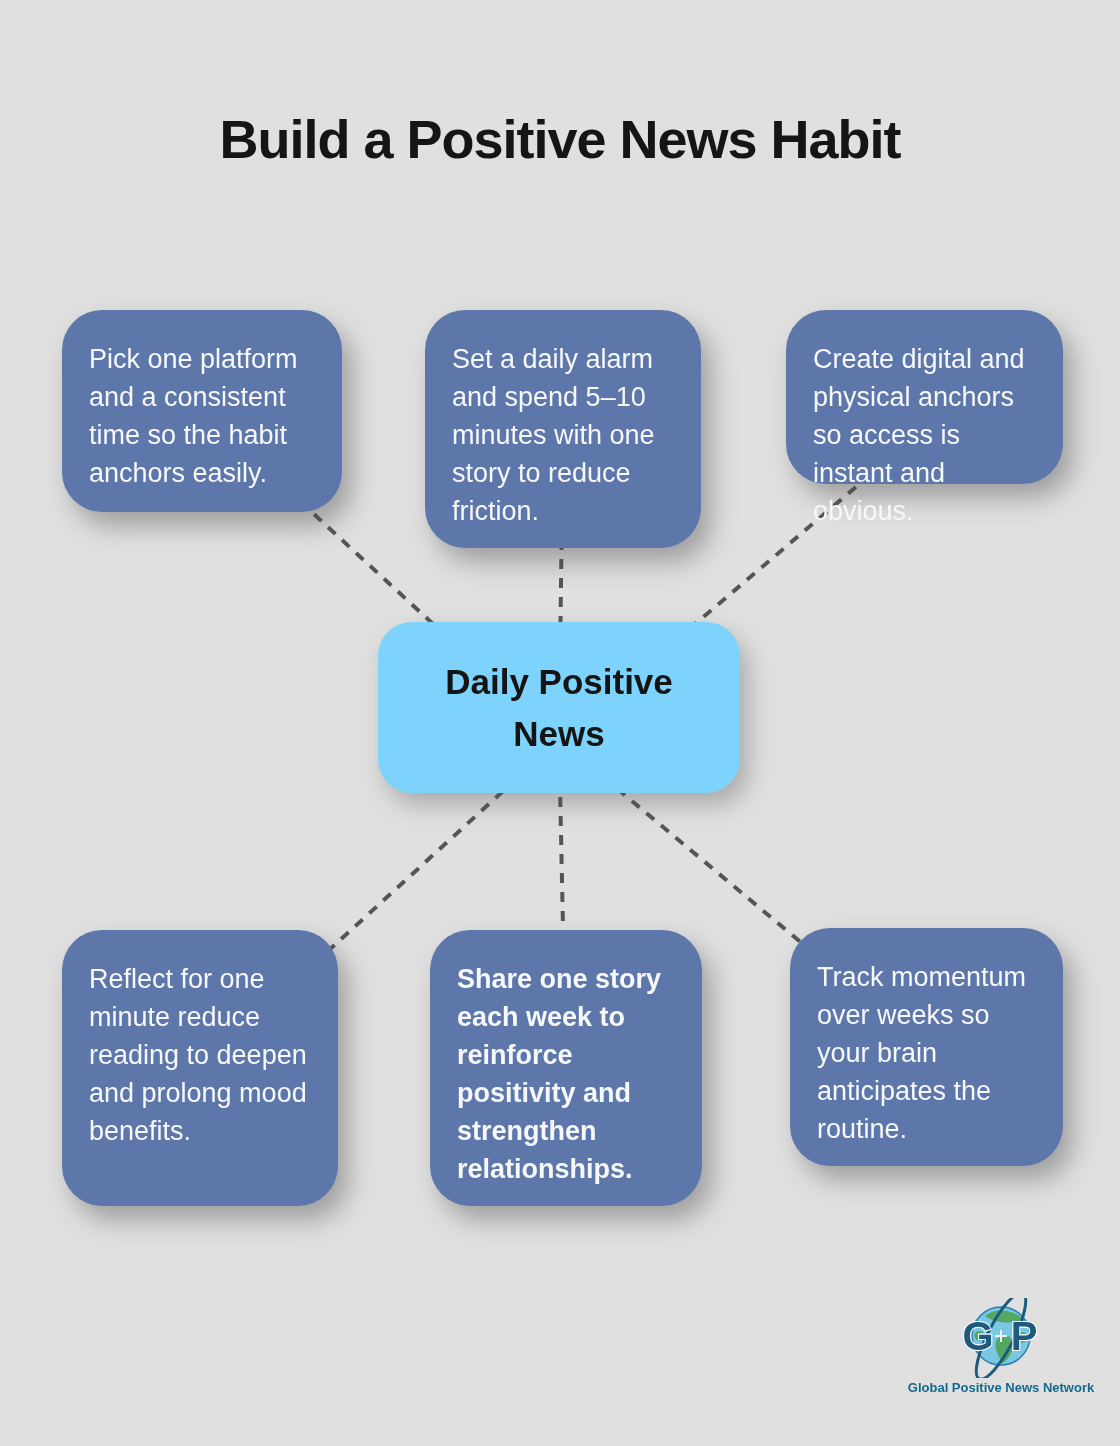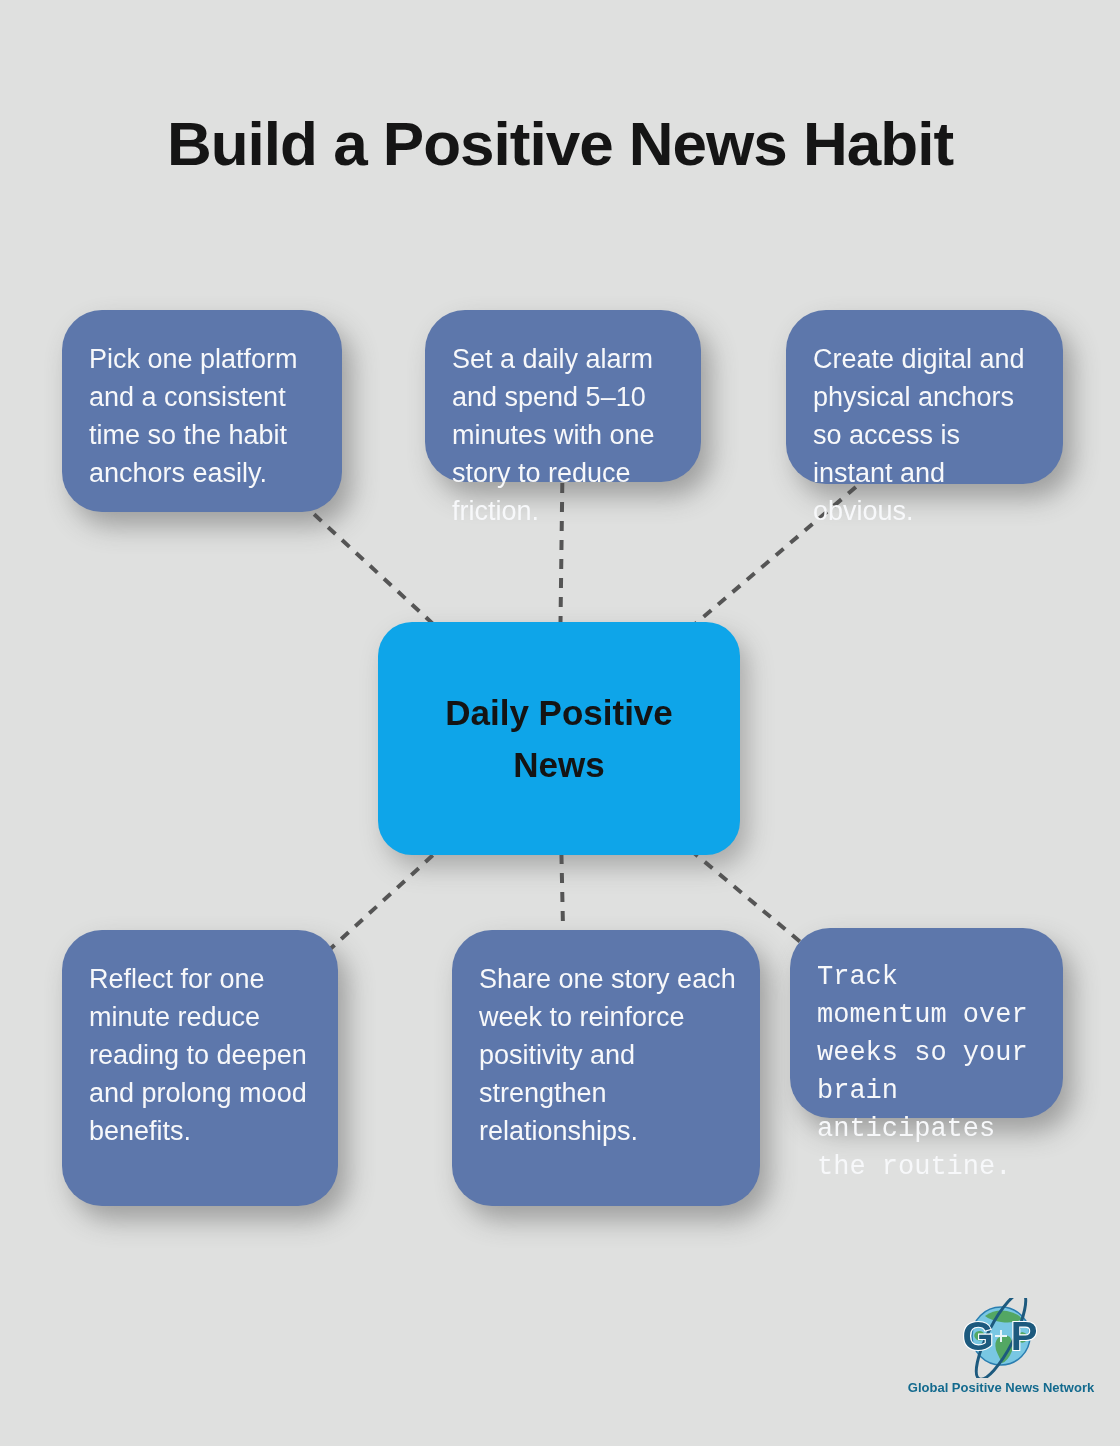--- a/index.html
+++ b/index.html
@@ -6,43 +6,43 @@
   body{
     width:1120px;height:1446px;position:relative;overflow:hidden;
     background:#dfe0df;
     font-family:"Liberation Sans","DejaVu Sans",sans-serif;
   }
   .stage{position:absolute;inset:0;width:1120px;height:1446px;}
 
   .title{
     position:absolute;top:108px;left:0;width:1120px;
     text-align:center;margin:0;
-    font-size:62px;font-weight:bold;color:#151515;letter-spacing:-1px;
+    font-size:54px;font-weight:bold;color:#151515;letter-spacing:-1px;
   }
 
   .connectors{position:absolute;top:0;left:0;z-index:1;}
   .connectors line{stroke:#555555;stroke-width:4;stroke-dasharray:10 9;}
 
   .node{
     position:absolute;z-index:2;box-sizing:border-box;
     background:#5d77ab;border-radius:40px;
     padding:30px 24px 36px 27px;
     color:#f7f8fa;font-size:27px;line-height:38px;
     box-shadow:10px 14px 26px rgba(80,80,80,.45);
   }
   .node-tl{left:62px;top:310px;width:280px;height:202px;}
-  .node-tm{left:425px;top:310px;width:276px;height:172px;}
+  .node-tm{left:425px;top:310px;width:276px;height:238px;}
   .node-tr{left:786px;top:310px;width:277px;height:174px;}
   .node-bl{left:62px;top:930px;width:276px;height:276px;}
-  .node-bm{left:452px;top:930px;width:308px;height:276px;}
-  .node-br{left:790px;top:928px;width:273px;height:190px;font-family:Liberation Mono, monospace;}
+  .node-bm{left:430px;top:930px;width:272px;height:276px;font-weight:bold;}
+  .node-br{left:790px;top:928px;width:273px;height:238px;}
 
   .center-node{
-    position:absolute;z-index:3;left:378px;top:622px;width:362px;height:233px;
-    background:#0ea5e9;border-radius:34px;
+    position:absolute;z-index:3;left:378px;top:622px;width:362px;height:171px;
+    background:#7dd3fc;border-radius:34px;
     box-shadow:8px 12px 24px rgba(90,90,90,.40);
     display:flex;align-items:center;justify-content:center;
   }
   .center-node .center-label{
     width:280px;text-align:center;
     font-size:35px;line-height:52px;font-weight:bold;color:#141414;
   }
 
   .logo{
     position:absolute;z-index:2;left:928px;top:1298px;width:146px;

